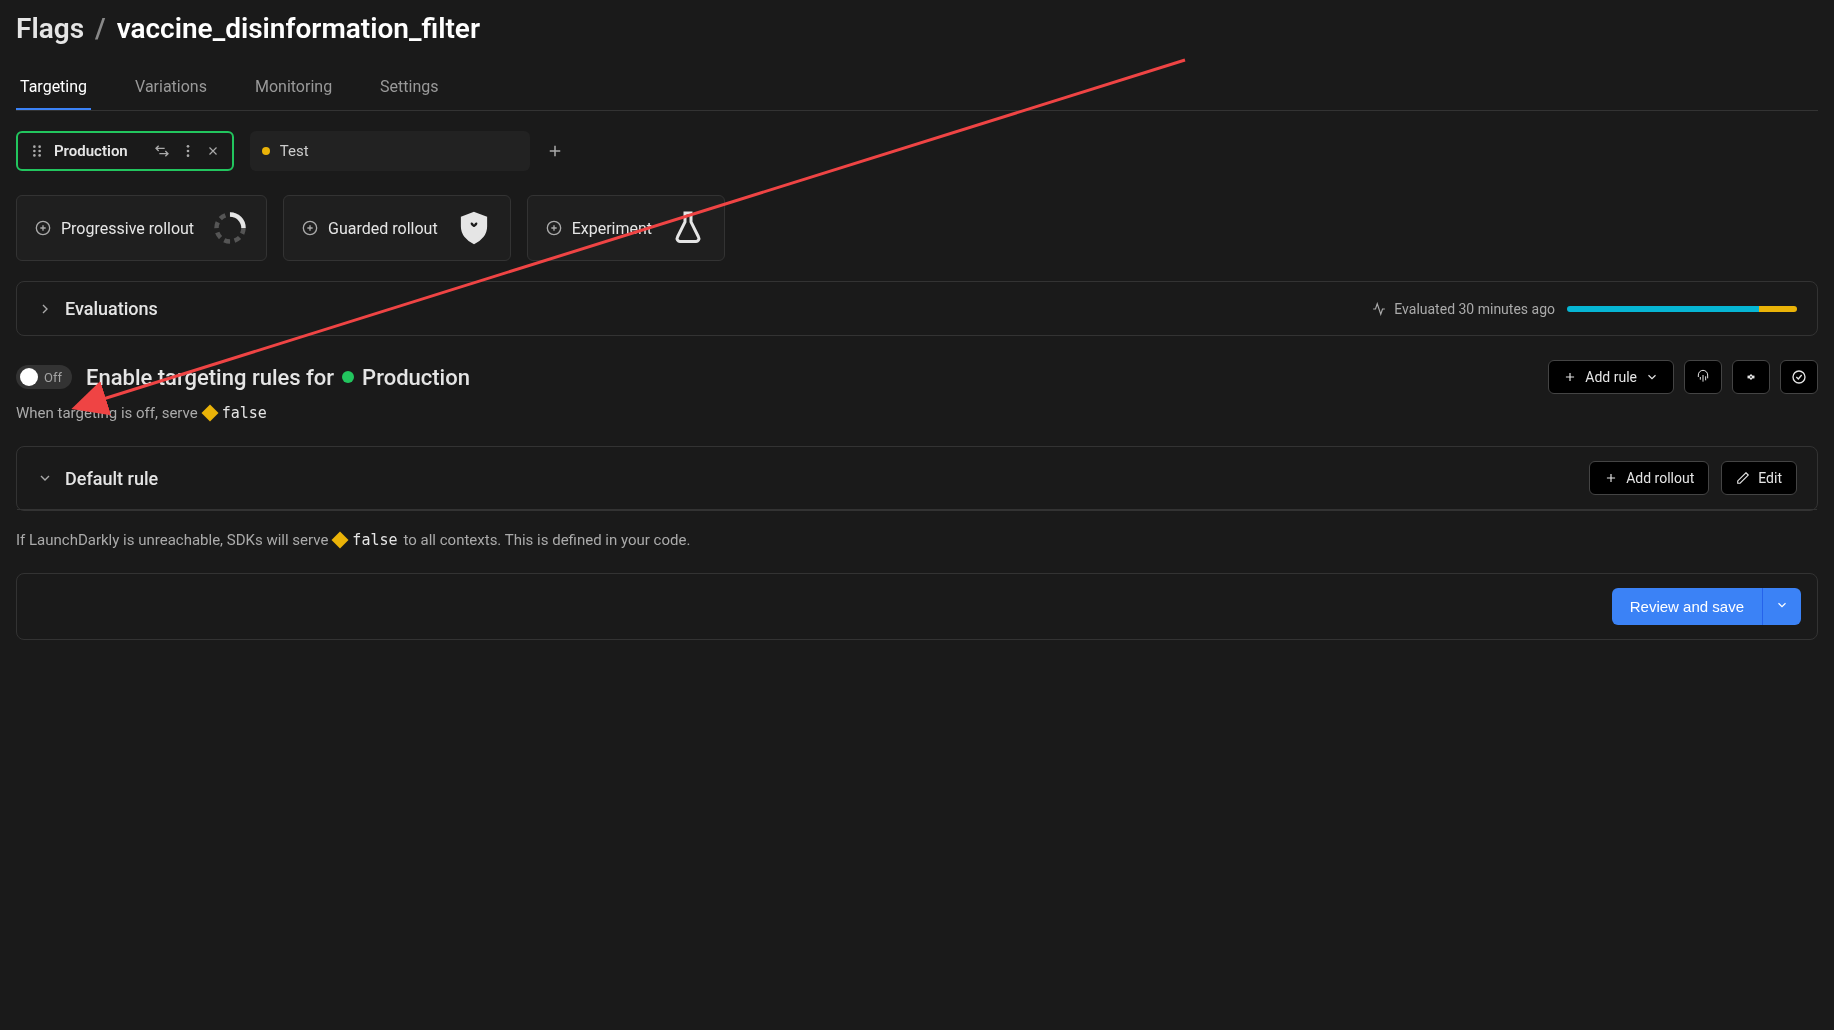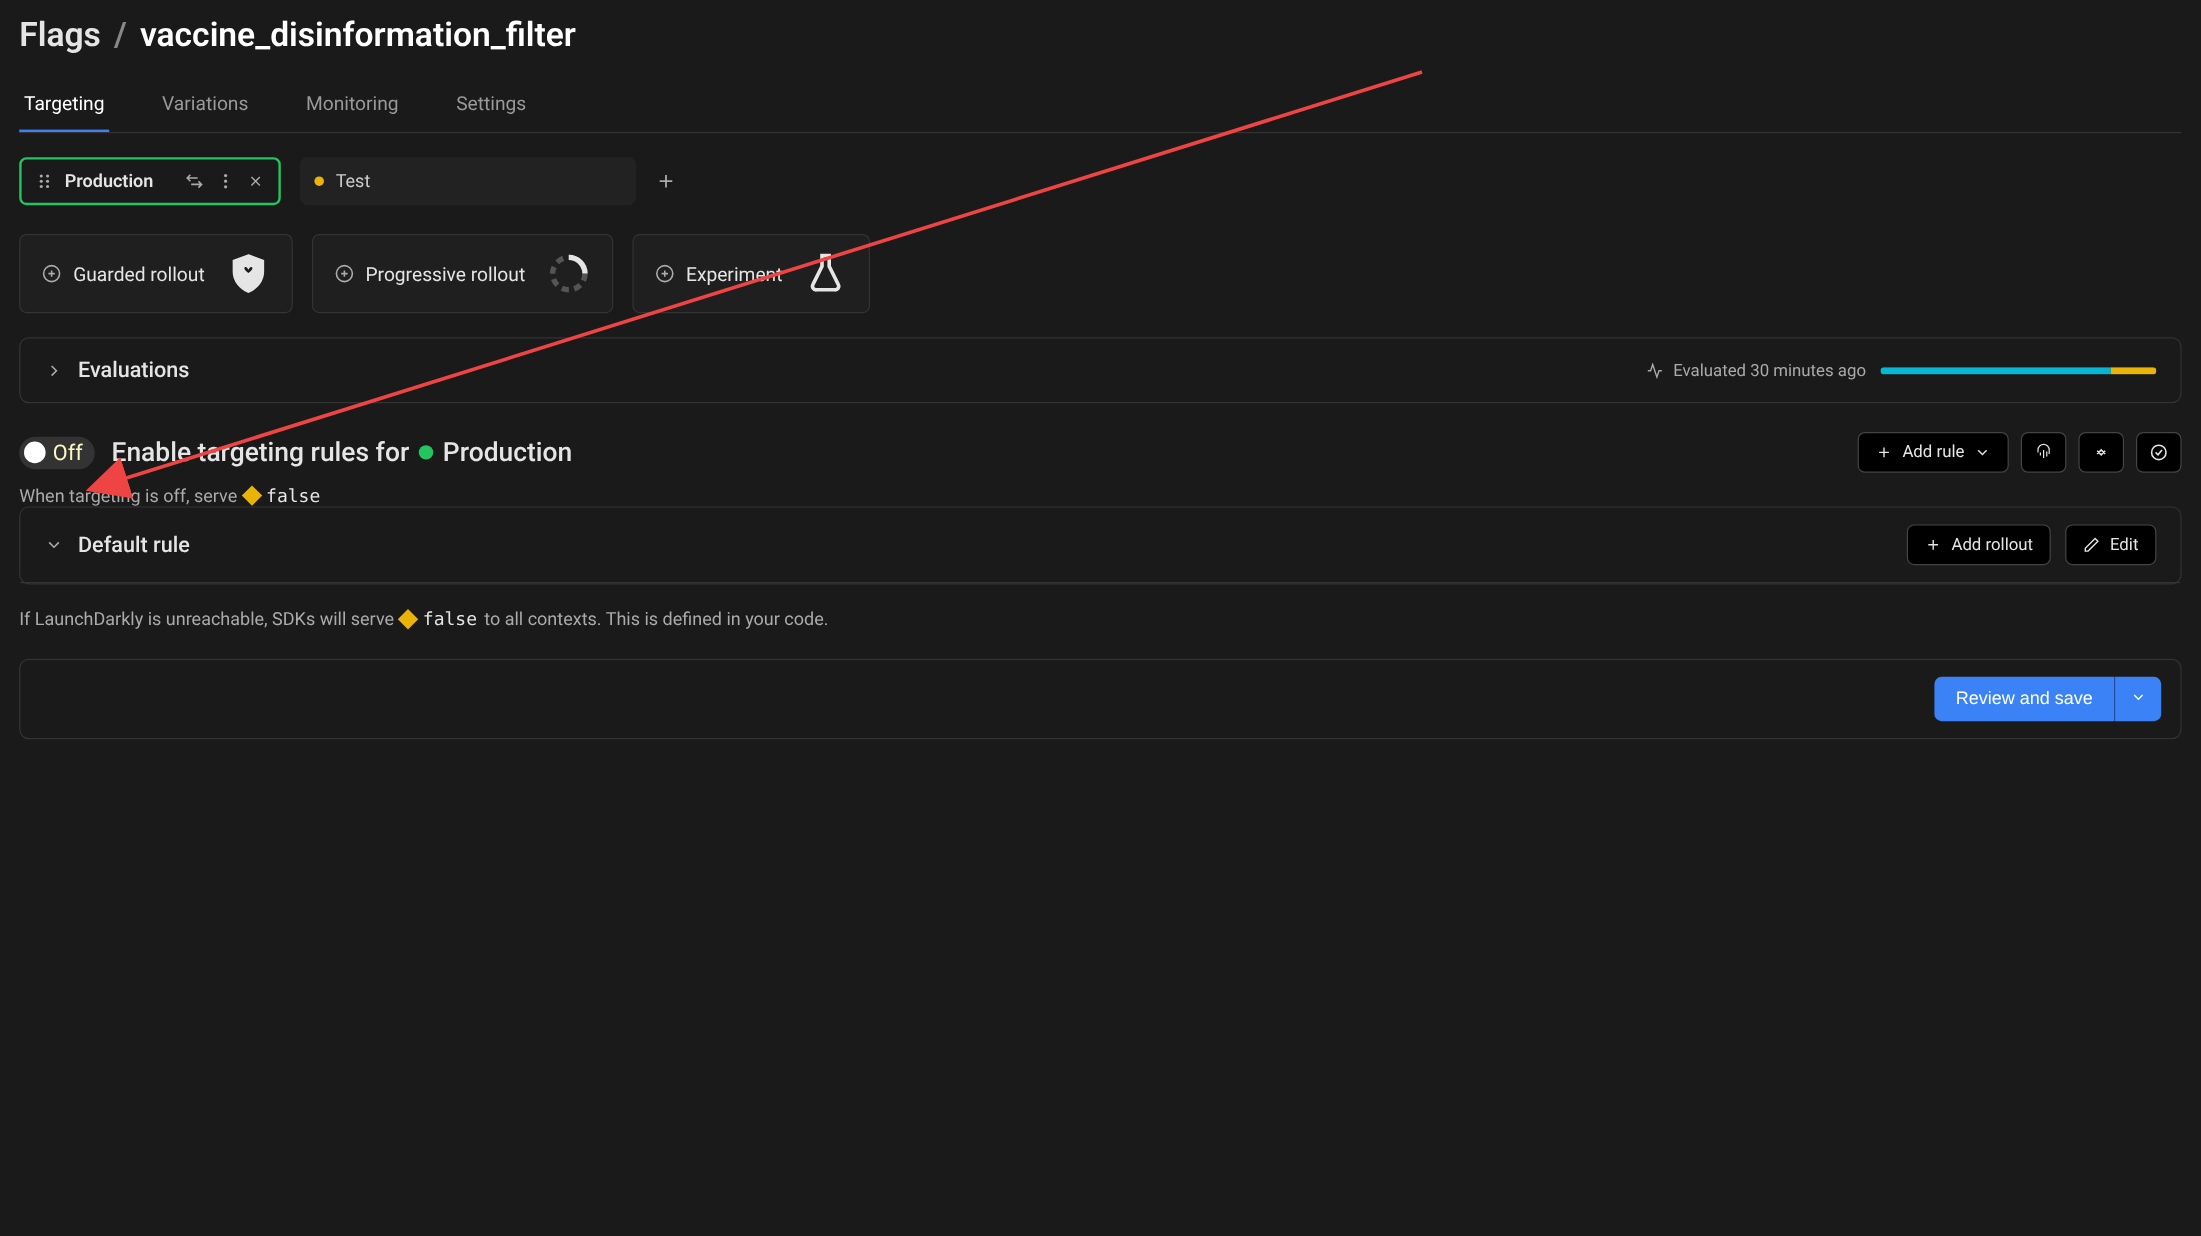--- a/index.html
+++ b/index.html
@@ -103,38 +103,38 @@
 .targeting-left { display: flex; align-items: center; gap: 14px; }
 .toggle {
   display: flex;
   align-items: center;
   gap: 6px;
   background: #333;
   border-radius: 14px;
   padding: 3px 10px 3px 4px;
 }
 .toggle .knob { width: 18px; height: 18px; border-radius: 50%; background: #fff; }
-.toggle .state { font-size: 18px; color: #fef9c3; }
+.toggle .state { font-size: 13px; color: #a3a3a3; }
 .targeting-title { font-size: 22px; font-weight: 500; display: flex; align-items: center; gap: 8px; }
 .env-dot { width: 12px; height: 12px; border-radius: 50%; background: #22c55e; display: inline-block; }
 .targeting-actions { display: flex; gap: 10px; }
 .btn {
   display: flex;
   align-items: center;
   gap: 8px;
   padding: 8px 14px;
   border: 1px solid #444;
   border-radius: 6px;
   background: #000000;
   cursor: pointer;
   font-size: 14px;
   color: #e5e5e5;
 }
 .btn.icon-only { padding: 8px 10px; }
-.subtext { color: #aaa; font-size: 15px; display: flex; align-items: center; gap: 6px; }
+.subtext { color: #aaa; font-size: 15px; margin-bottom: 24px; display: flex; align-items: center; gap: 6px; }
 .diamond { width: 12px; height: 12px; transform: rotate(45deg); display: inline-block; }
 .diamond.yellow { background: #eab308; }
 .diamond.blue { background: #06b6d4; }
 .value-text { font-family: ui-monospace, monospace; }
 .rule-panel {
   border: 1px solid #333;
   border-radius: 8px;
   margin-bottom: 20px;
 }
 .rule-header {
@@ -241,35 +241,35 @@
       <path d="M12 5v14M5 12h14"></path>
     </svg>
 </div>
 
 <div class="rollout-row">
   <div class="rollout-btn">
     <svg width="16" height="16" viewBox="0 0 24 24" fill="none" stroke="#aaa" stroke-width="2">
         <circle cx="12" cy="12" r="10"></circle>
         <path d="M12 8v8M8 12h8"></path>
       </svg>
+    <span>Progressive rollout</span>
+    <svg class="big-icon" width="36" height="36" viewBox="0 0 24 24" fill="none">
+        <circle cx="12" cy="12" r="9" stroke="#555" stroke-width="3" stroke-dasharray="4 3"></circle>
+        <path d="M12 3a9 9 0 0 1 9 9" stroke="#e5e5e5" stroke-width="3"></path>
+      </svg>
+  </div>
+  <div class="rollout-btn">
+    <svg width="16" height="16" viewBox="0 0 24 24" fill="none" stroke="#aaa" stroke-width="2">
+        <circle cx="12" cy="12" r="10"></circle>
+        <path d="M12 8v8M8 12h8"></path>
+      </svg>
     <span>Guarded rollout</span>
     <svg class="big-icon" width="36" height="36" viewBox="0 0 24 24" fill="none" stroke="#e5e5e5" stroke-width="1.5">
         <path d="M12 2l8 3v6c0 5-3.5 9-8 11-4.5-2-8-6-8-11V5l8-3z" fill="#e5e5e5"></path>
         <path d="M12 8.5c-1-1.5-3-1-3 .5 0 1.5 3 3.5 3 3.5s3-2 3-3.5c0-1.5-2-2-3-.5z" fill="#1a1a1a"></path>
-      </svg>
-  </div>
-  <div class="rollout-btn">
-    <svg width="16" height="16" viewBox="0 0 24 24" fill="none" stroke="#aaa" stroke-width="2">
-        <circle cx="12" cy="12" r="10"></circle>
-        <path d="M12 8v8M8 12h8"></path>
-      </svg>
-    <span>Progressive rollout</span>
-    <svg class="big-icon" width="36" height="36" viewBox="0 0 24 24" fill="none">
-        <circle cx="12" cy="12" r="9" stroke="#555" stroke-width="3" stroke-dasharray="4 3"></circle>
-        <path d="M12 3a9 9 0 0 1 9 9" stroke="#e5e5e5" stroke-width="3"></path>
       </svg>
   </div>
   <div class="rollout-btn">
     <svg width="16" height="16" viewBox="0 0 24 24" fill="none" stroke="#aaa" stroke-width="2">
         <circle cx="12" cy="12" r="10"></circle>
         <path d="M12 8v8M8 12h8"></path>
       </svg>
     <span>Experiment</span>
     <svg class="big-icon" width="36" height="36" viewBox="0 0 24 24" fill="none" stroke="#e5e5e5" stroke-width="2">
         <path d="M9 2h6M10 2v6l-5 10a2 2 0 0 0 2 3h10a2 2 0 0 0 2-3l-5-10V2"></path>

